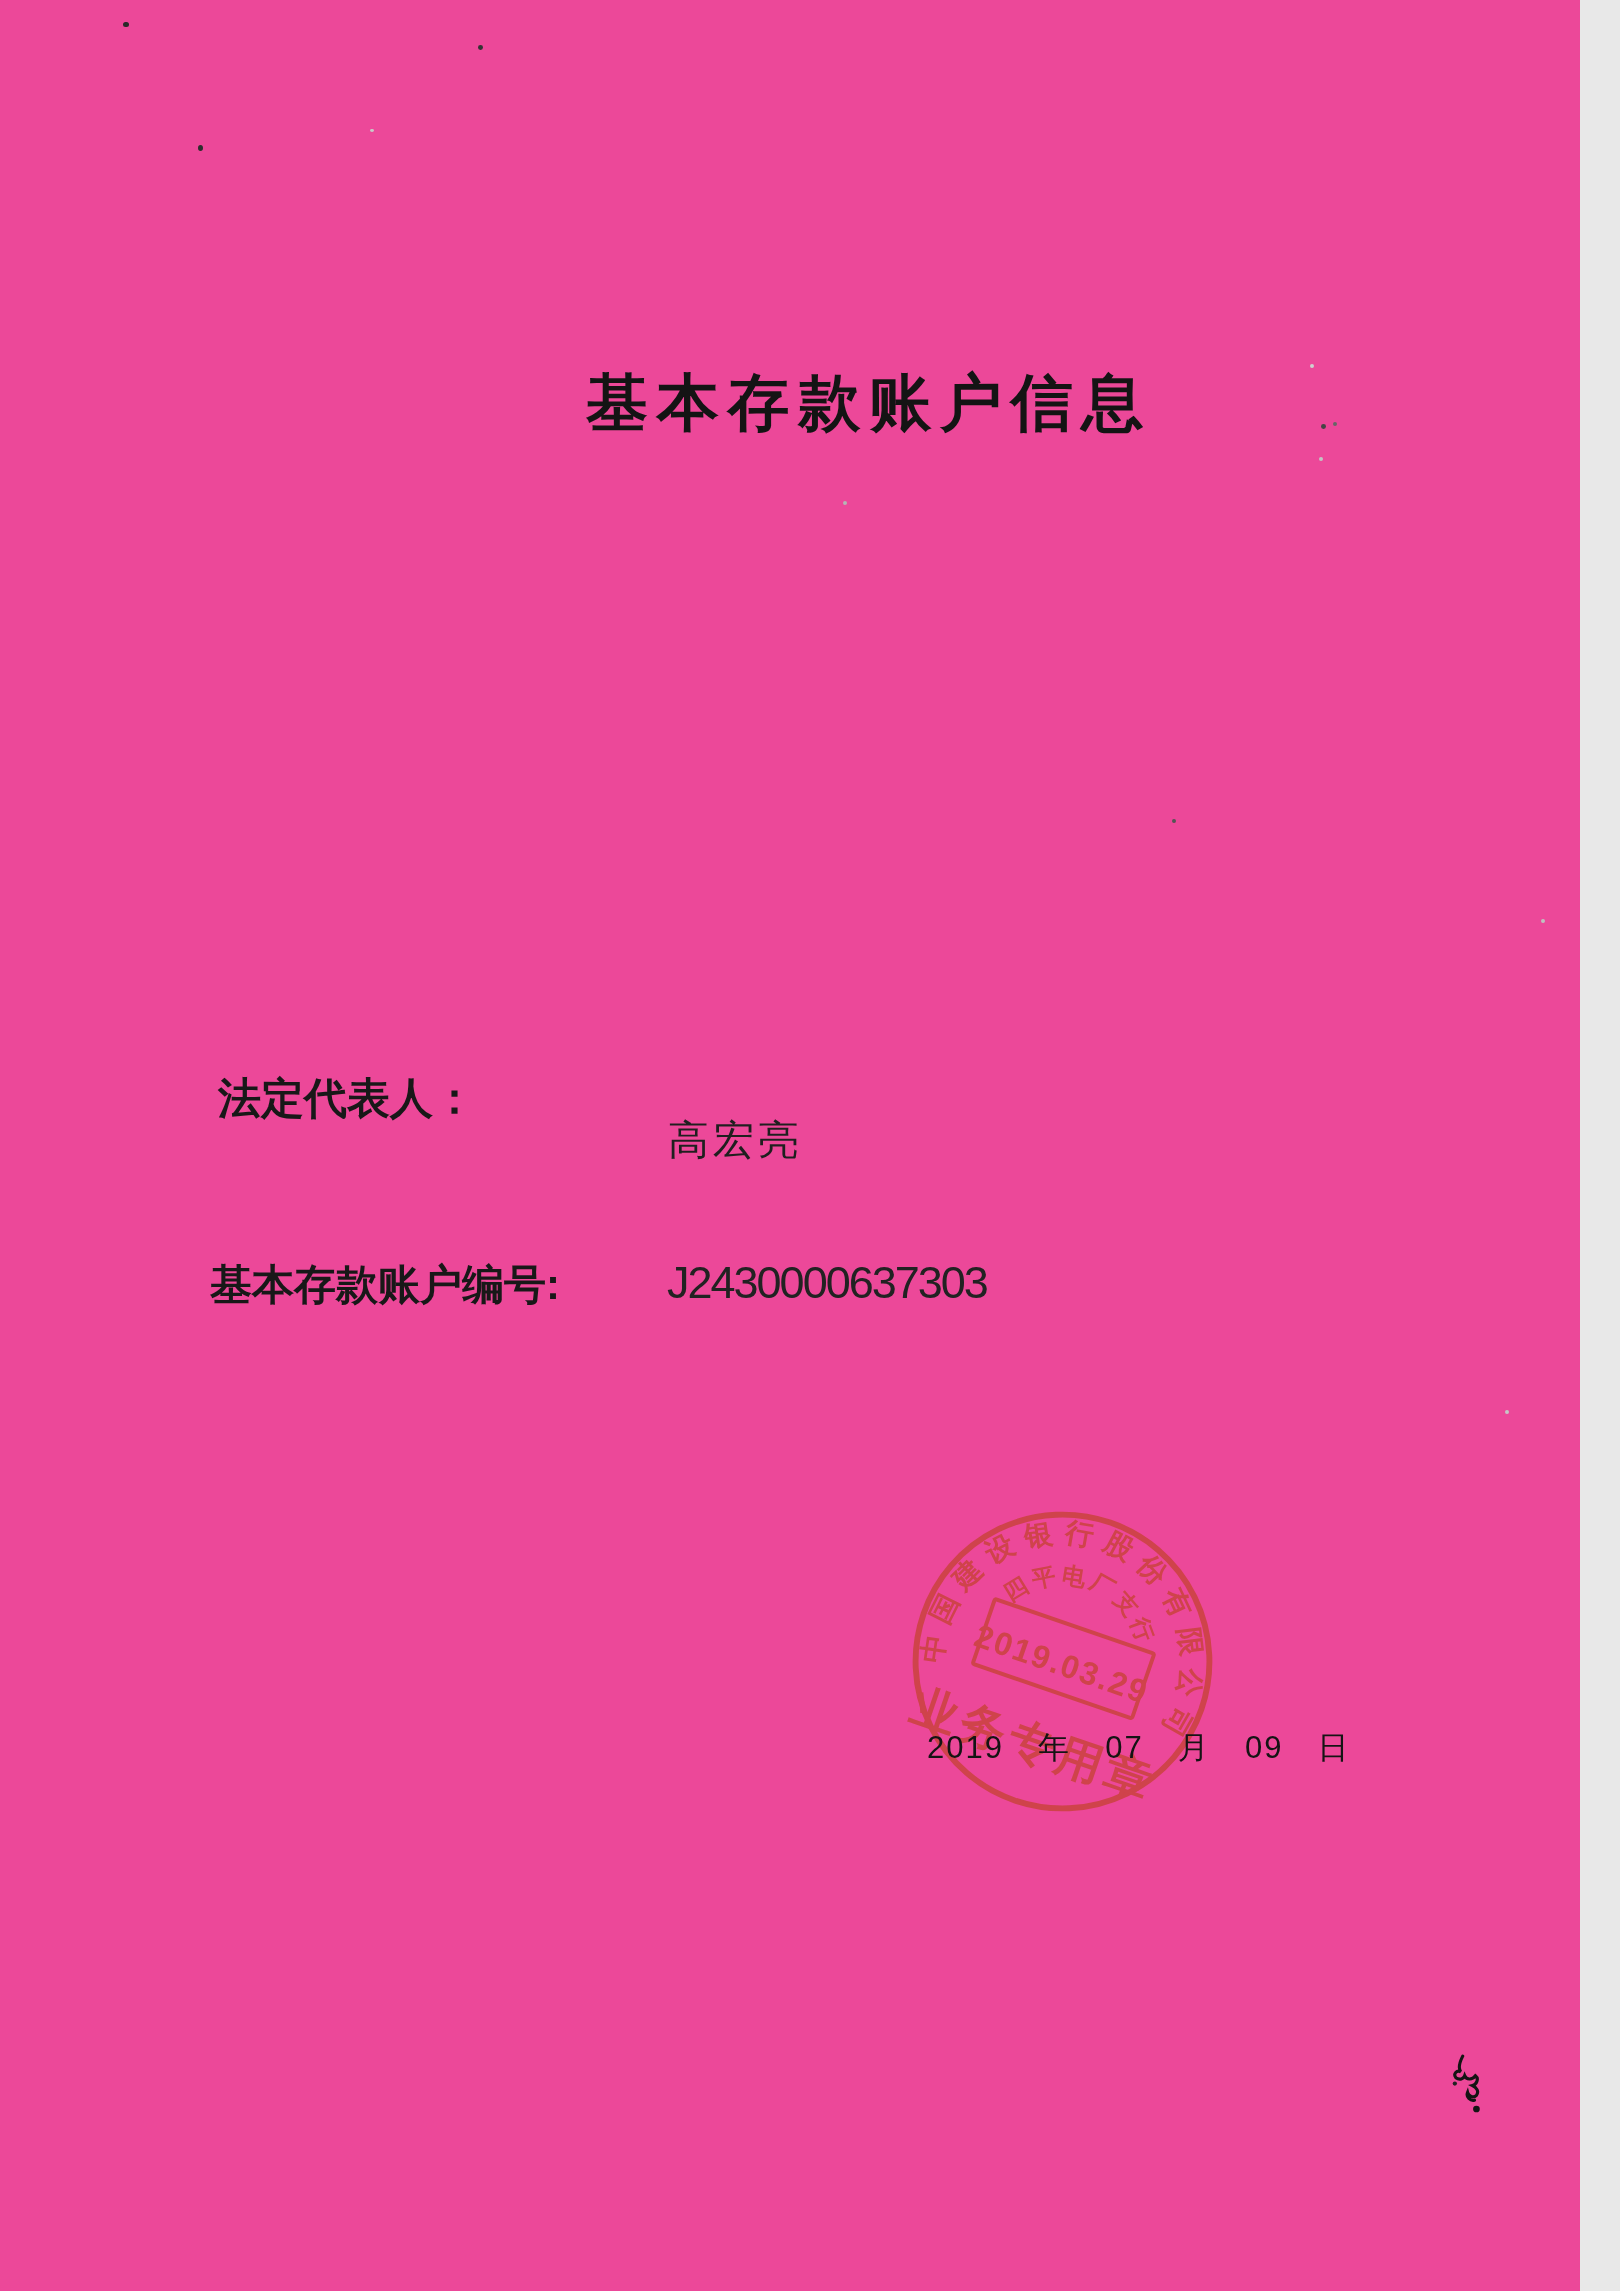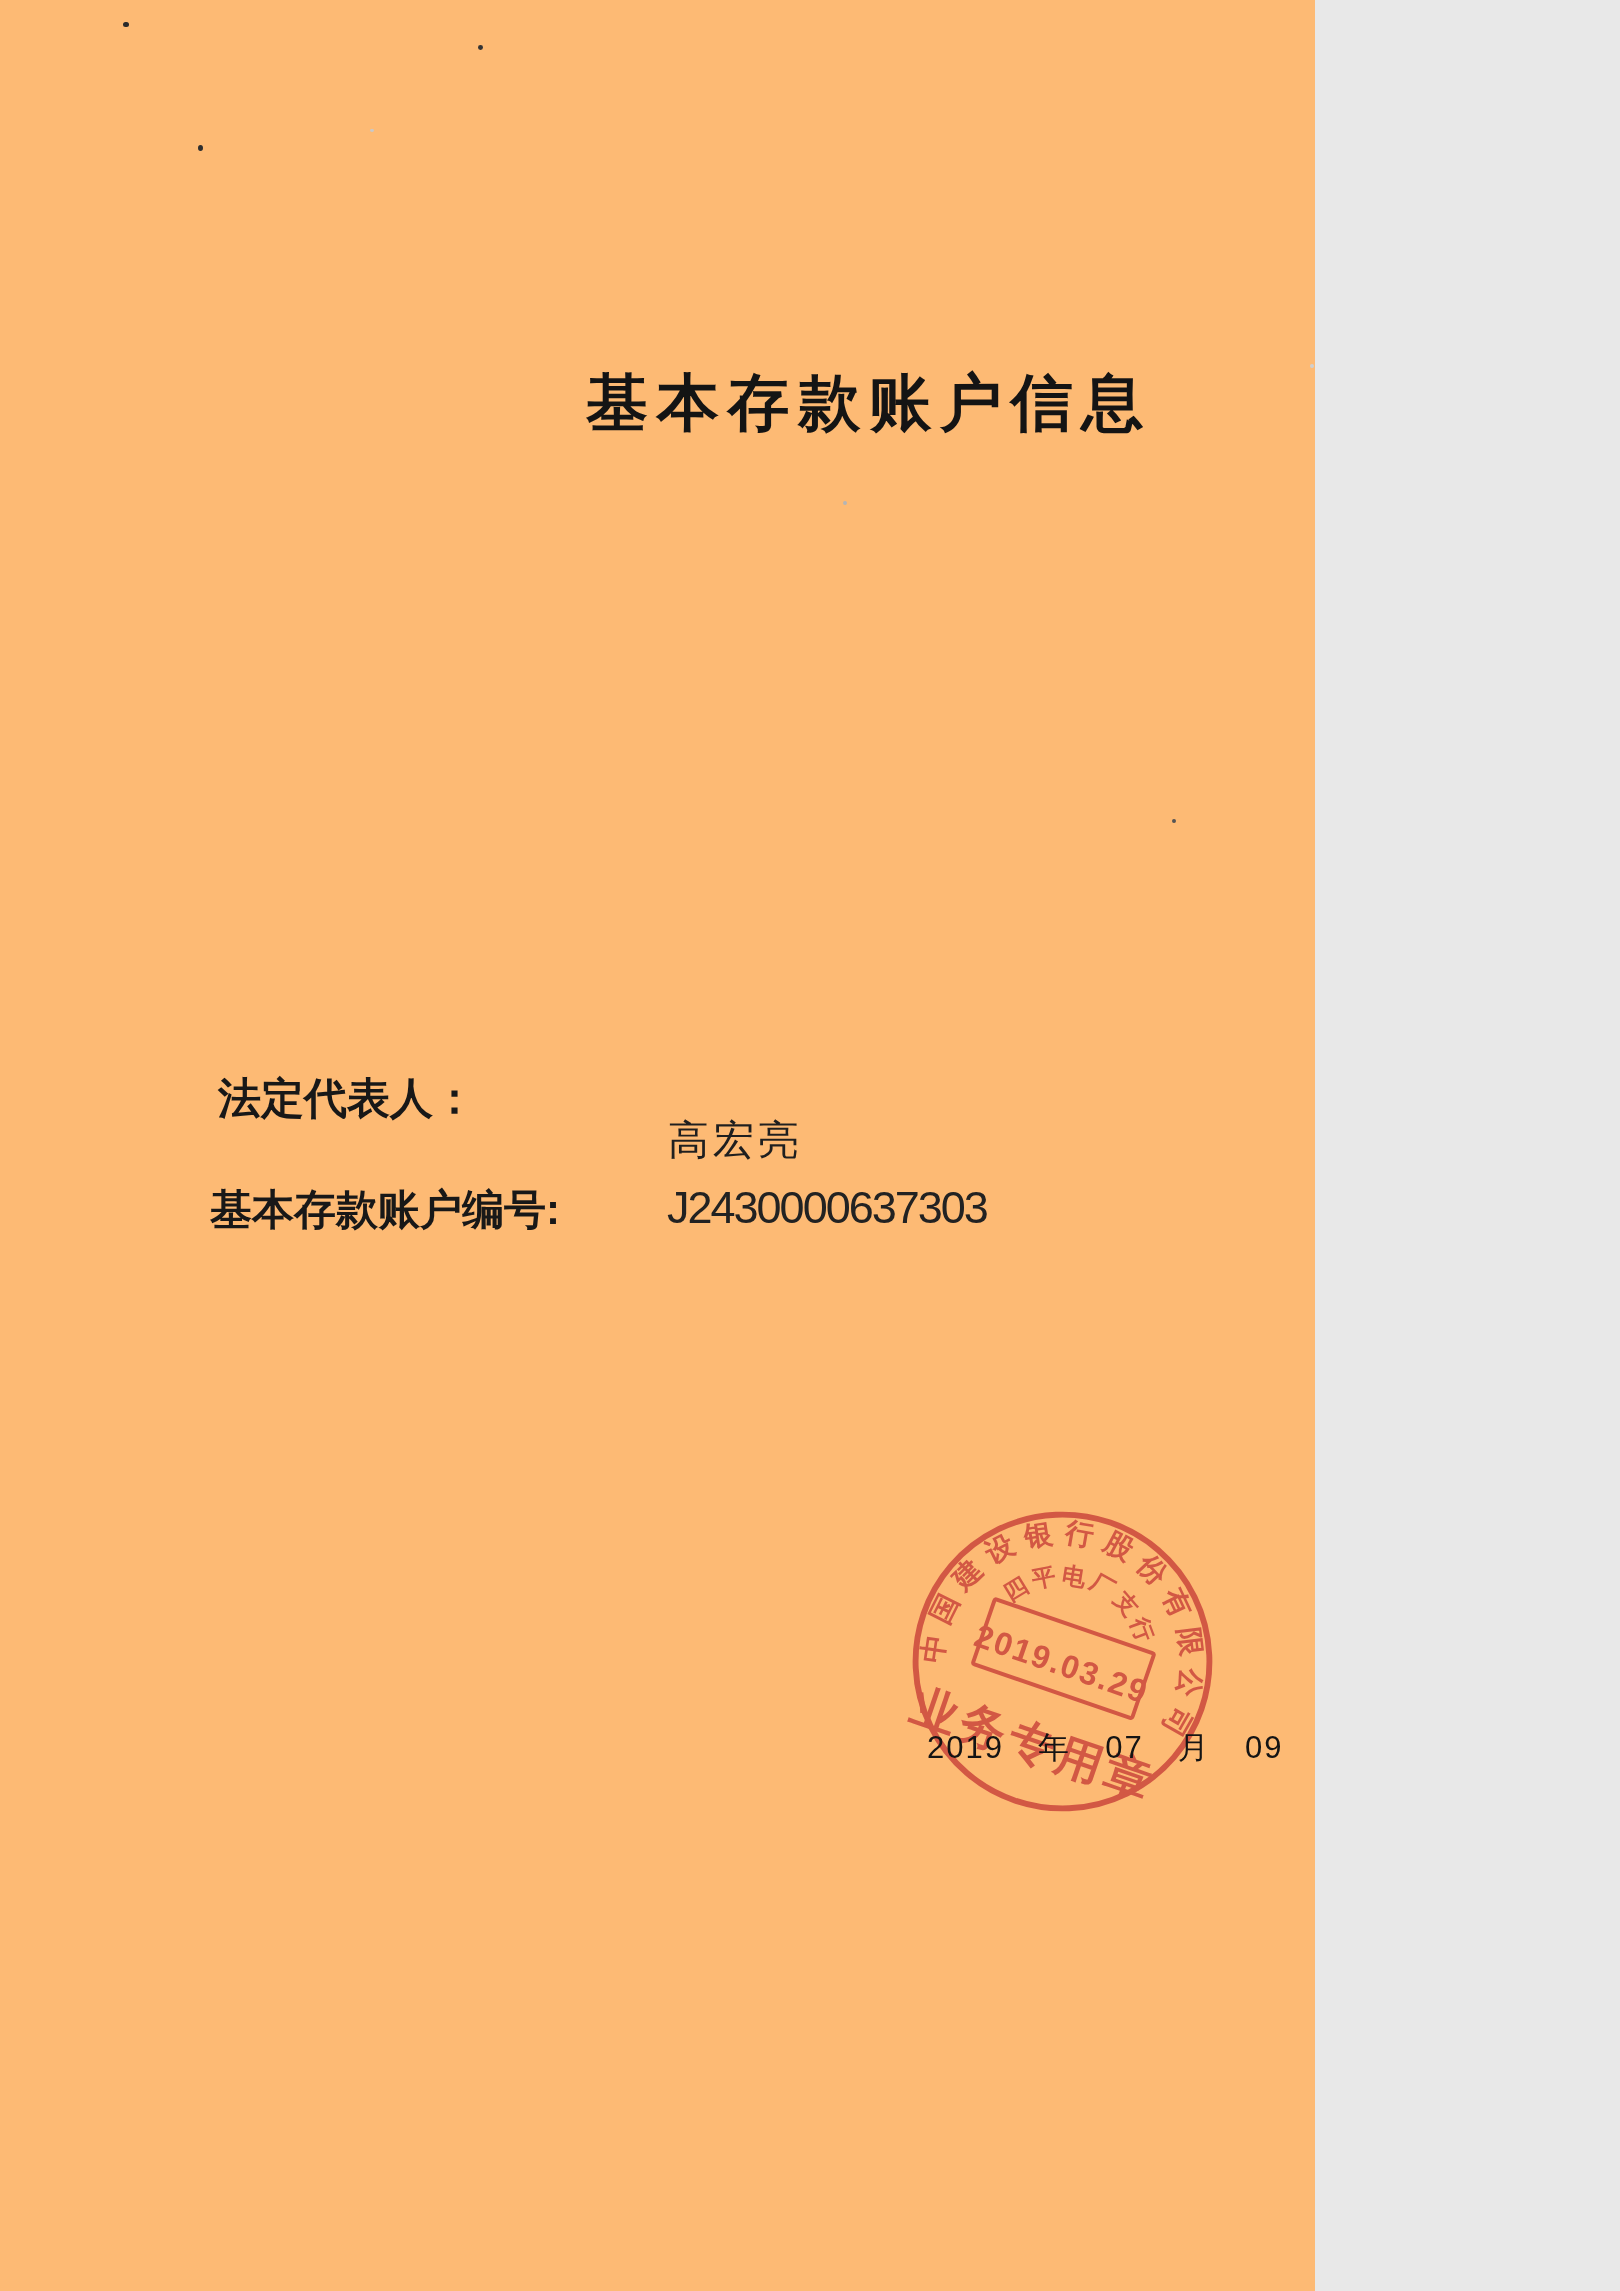--- a/index.html
+++ b/index.html
@@ -1,18 +1,18 @@
 <!DOCTYPE html>
 <html style="--stamp-color: #c9423a;"><head>
 <meta charset="utf-8">
 <style>
   html,body { margin:0; padding:0; background:#e8e8e8; }
   .page {
-    position:relative; width:1315px; height:2292px;
-    background:#fdba74; overflow:hidden;
+    position:relative; width:1580px; height:2292px;
+    background:#ec4899; overflow:hidden;
     font-family:"Liberation Sans", sans-serif; color:#1c1c1c;
   }
   .doc-title {
     position:absolute; left:586px; top:361px;
     font-family:"Liberation Serif", serif;
     font-size:62px; font-weight:bold; letter-spacing:8.8px;
     color:#141414; white-space:nowrap;
   }
   .field-row { position:absolute; left:0; width:100%; }
   .f-label {
@@ -60,21 +60,21 @@
   <div class="doc-title">基本存款账户信息</div>
 
 
 
 
   <div class="field-row" style="top:1070px;height:127px;">
     <span class="f-label" style="left:218px;top:0;">法定代表人：</span>
     <span class="f-value" style="left:668px;top:43px;letter-spacing:3.9px;text-align:center;">高宏亮</span>
   </div>
 
-  <div class="field-row" style="top:1182px;height:59px;padding-left:19px;">
+  <div class="field-row" style="top:1257px;height:59px;padding-left:19px;">
     <span class="f-label" style="left:210px;top:0;font-size:42px;">基本存款账户编号:</span>
     <span class="f-value num" style="left:667px;top:0;">J2430000637303</span>
   </div>
 
   <div class="stamp-wrap">
     <svg width="333" height="333" viewBox="-170 -170 340 340">
       <defs>
         <path id="arcOuter" d="M -106 61 A 122 122 0 1 1 106 61" fill="none"></path>
         <path id="arcInner" d="M -69 -40 A 80 80 0 0 1 69 -40" fill="none"></path>
       </defs>

